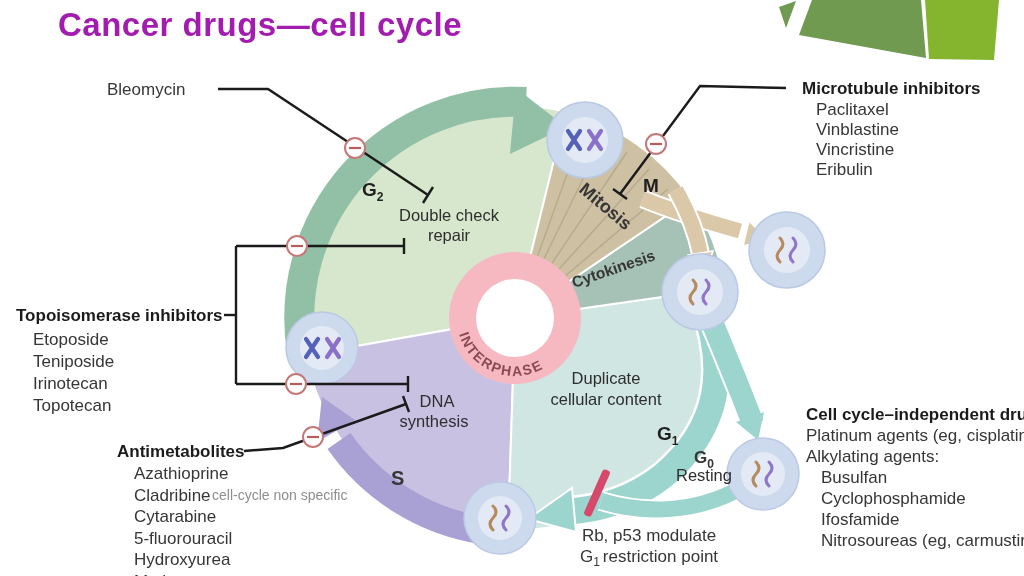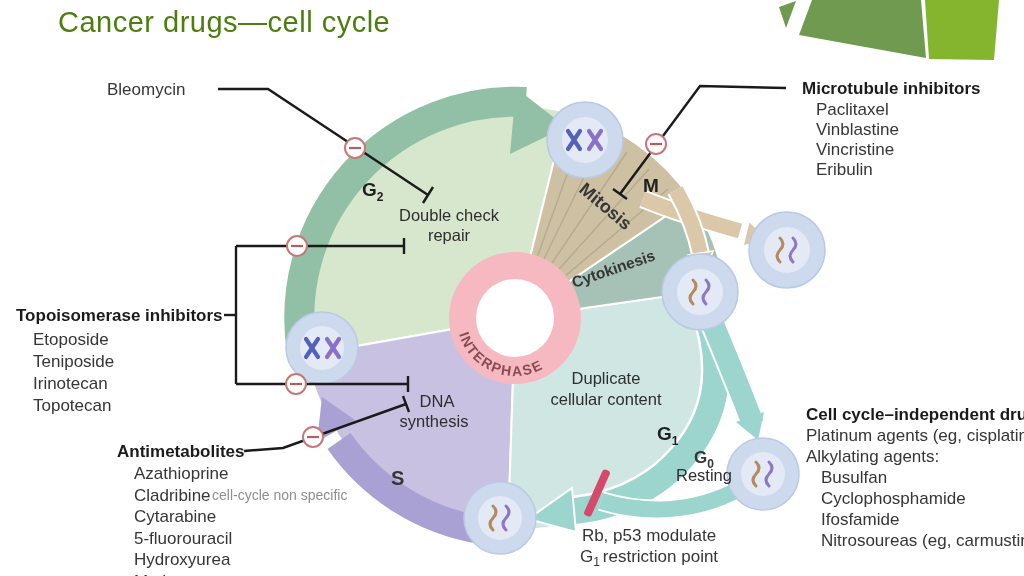--- a/index.html
+++ b/index.html
@@ -1,17 +1,17 @@
 <!DOCTYPE html>
 <html><head>
 <meta charset="utf-8">
 <style>
   html,body{margin:0;padding:0;width:1024px;height:576px;overflow:hidden;background:#ffffff;}
   #slide{position:relative;width:1024px;height:576px;background:#ffffff;font-family:"Liberation Sans","DejaVu Sans",sans-serif;}
-  #title{position:absolute;left:58px;top:6px;font-size:29px;font-weight:normal;color:#4d7c0f;letter-spacing:0.5px;}
+  #title{position:absolute;left:58px;top:6px;font-size:33px;font-weight:bold;color:#a21caf;letter-spacing:0.5px;}
   svg{position:absolute;left:0;top:0;}
   svg text{font-family:"Liberation Sans","DejaVu Sans",sans-serif;fill:#363636;}
   .body{font-size:17px;}
   .bold{font-weight:bold;fill:#1b1b1b;}
   .small-note{font-size:14px;fill:#8e8e8e;}
   .phase{font-weight:bold;fill:#1f1f1f;font-size:19px;}
   .sub{font-size:12px;font-weight:bold;}
   .interphase-t{font-size:14px;font-weight:bold;fill:#8a4a52;letter-spacing:1.5px;}
   .annot{font-size:16.5px;fill:#2e2e2e;}
 </style>

